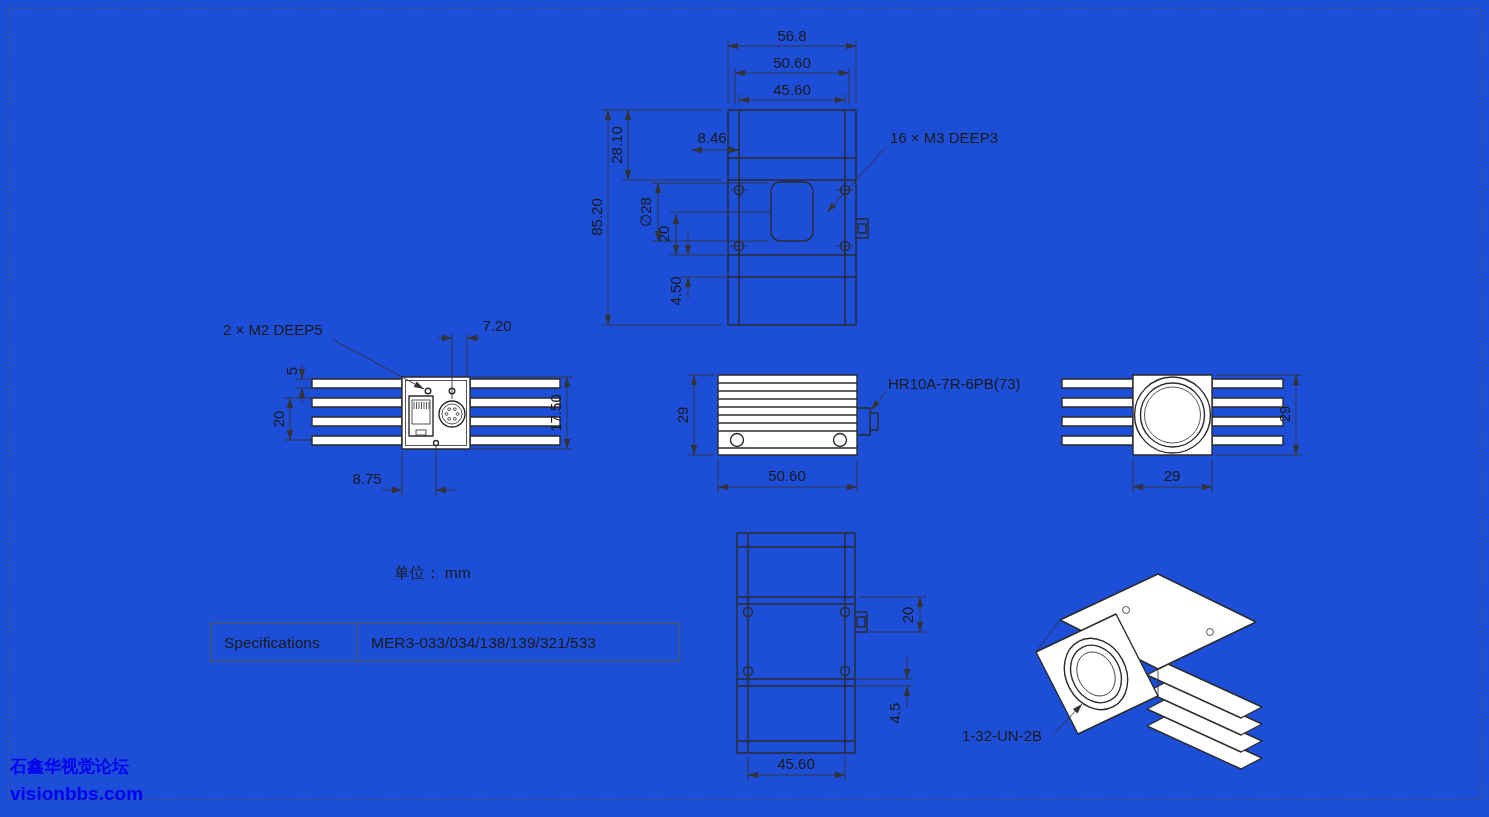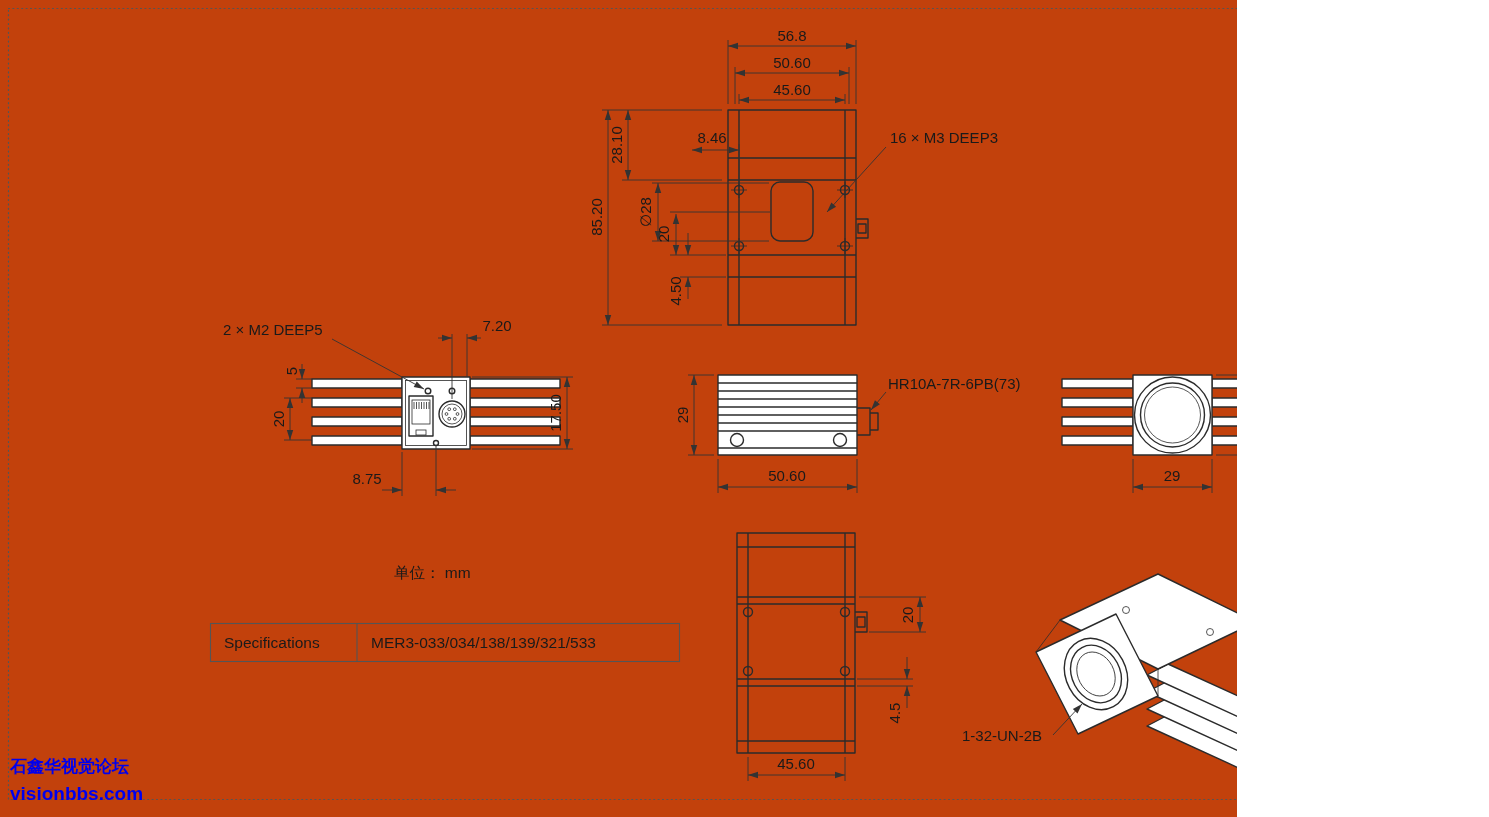--- a/index.html
+++ b/index.html
@@ -1,16 +1,16 @@
 <!DOCTYPE html>
 <html><head>
 <meta charset="utf-8">
 <style>
   html,body{margin:0;padding:0;background:#ffffff;}
-  .page{position:relative;width:1237px;height:817px;background:#c2410c;overflow:hidden;
+  .page{position:relative;width:1489px;height:817px;background:#1d4ed8;overflow:hidden;
         font-family:"Liberation Sans",sans-serif;}
   svg{position:absolute;left:0;top:0;}
   svg text{font-family:"Liberation Sans",sans-serif;}
   .obj{fill:none;stroke:#2b2b2b;stroke-width:1.4;stroke-linejoin:round;}
   .objf{fill:#ffffff;stroke:#2b2b2b;stroke-width:1.4;stroke-linejoin:round;}
   .thin{fill:none;stroke:#2b2b2b;stroke-width:0.8;}
   .dim{fill:none;stroke:#333333;stroke-width:0.9;}
   .dimt{font-size:15px;fill:#1a1a1a;}
   .mid{text-anchor:middle;}
   .wm{font-weight:bold;}

